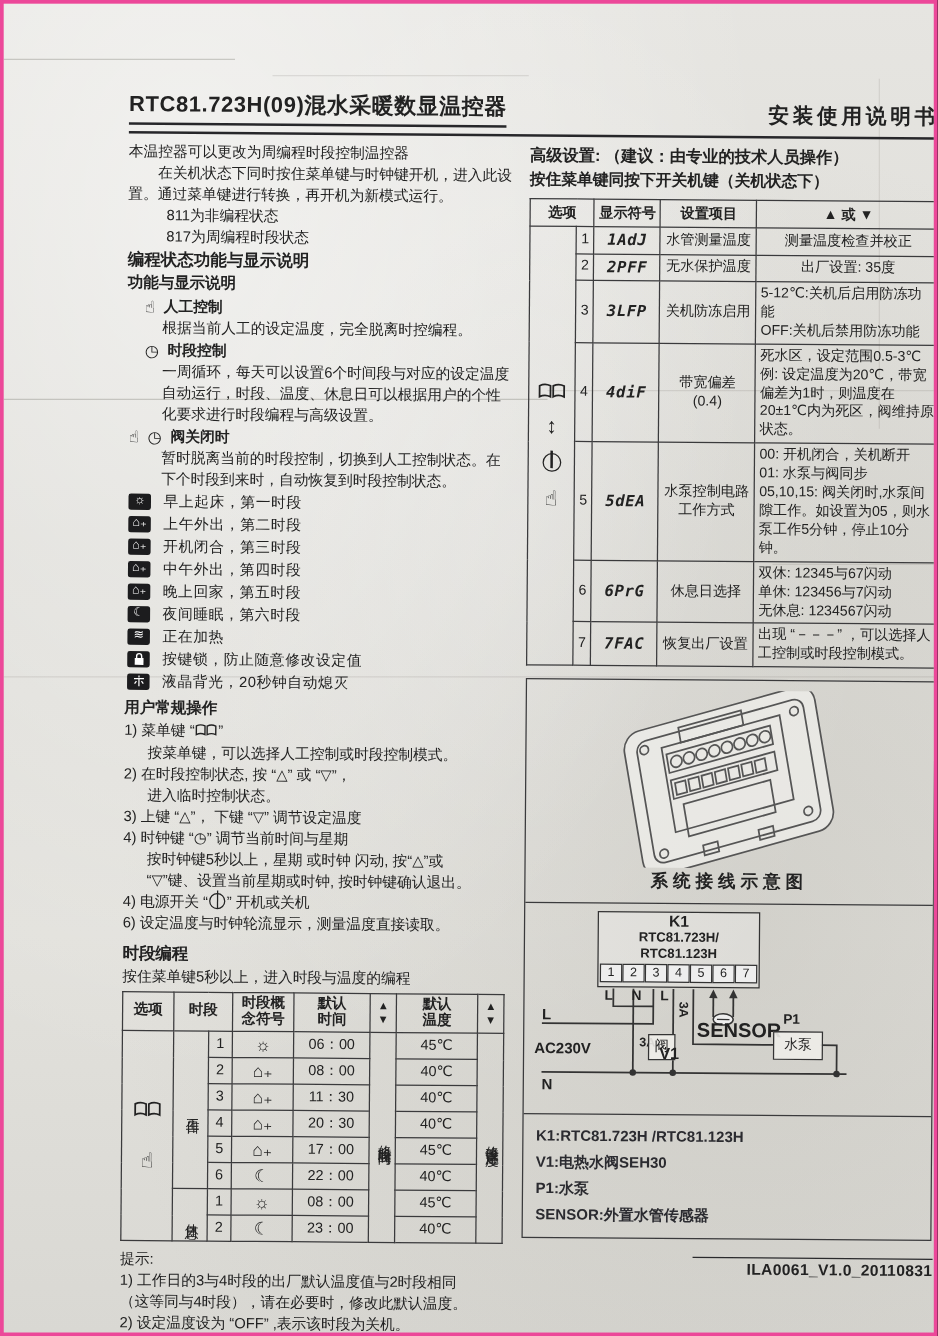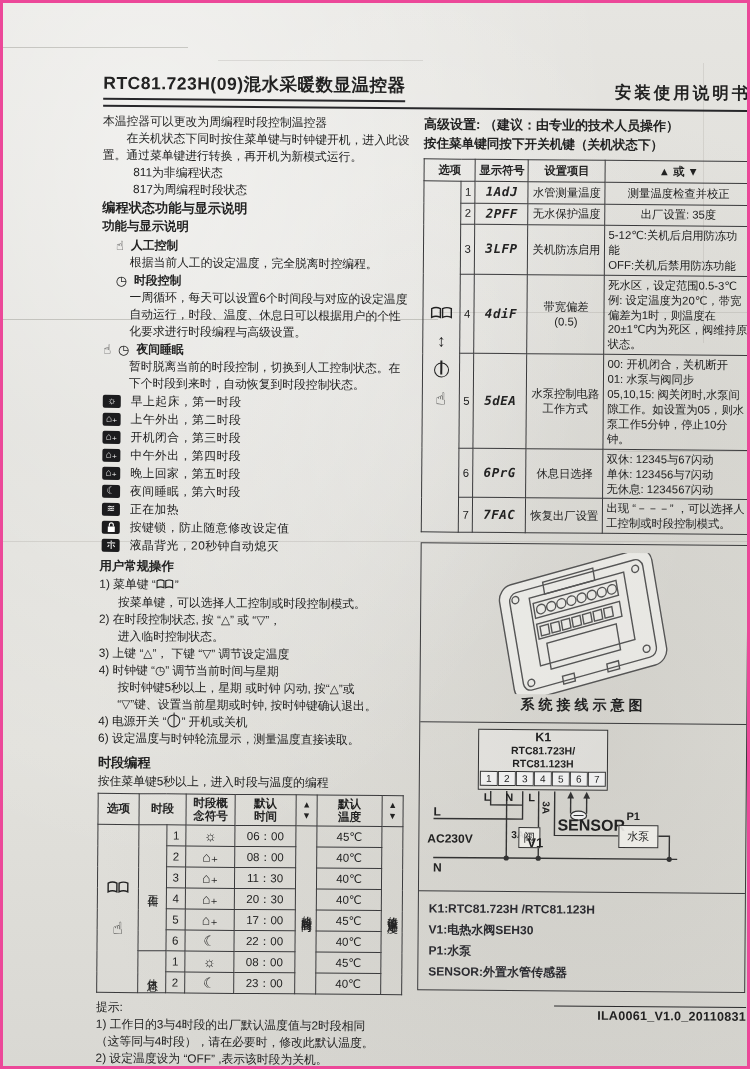--- a/index.html
+++ b/index.html
@@ -142,21 +142,21 @@
             <div class="mode-head">
               <span class="mglyph">◷</span>
               <span>时段控制</span>
             </div>
             <div class="mode-desc">一周循环，每天可以设置6个时间段与对应的设定温度自动运行，时段、温度、休息日可以根据用户的个性化要求进行时段编程与高级设置。</div>
           </div>
           <div class="mode">
             <div class="mode-head" style="padding-left:2px;">
               <span class="mglyph">☝</span>
                 <span class="mglyph">◷</span>
-              <span>夜间睡眠</span>
+              <span>阀关闭时</span>
             </div>
             <div class="mode-desc">暂时脱离当前的时段控制，切换到人工控制状态。在下个时段到来时，自动恢复到时段控制状态。</div>
           </div>
 
           <div class="legend-row">
             <span class="isq">☼</span>
             <span class="legend-txt">早上起床，第一时段</span>
           </div>
           <div class="legend-row">
             <span class="isq">⌂₊</span>
@@ -343,21 +343,21 @@
                   <td class="c">3</td>
                   <td class="sym">3LFP</td>
                   <td class="c">关机防冻启用</td>
                   <td class="pre">5-12℃:关机后启用防冻功能
 OFF:关机后禁用防冻功能</td>
                 </tr>
             <tr>
                   <td class="c">4</td>
                   <td class="sym">4diF</td>
                   <td class="c pre">带宽偏差
-(0.5)</td>
+(0.4)</td>
                   <td class="pre">死水区，设定范围0.5-3℃
 例: 设定温度为20℃，带宽偏差为1时，则温度在20±1℃内为死区，阀维持原状态。</td>
                 </tr>
             <tr>
                   <td class="c">5</td>
                   <td class="sym">5dEA</td>
                   <td class="c">水泵控制电路工作方式</td>
                   <td class="pre">00: 开机闭合，关机断开
 01: 水泵与阀同步
 05,10,15: 阀关闭时,水泵间隙工作。如设置为05，则水泵工作5分钟，停止10分钟。</td>

